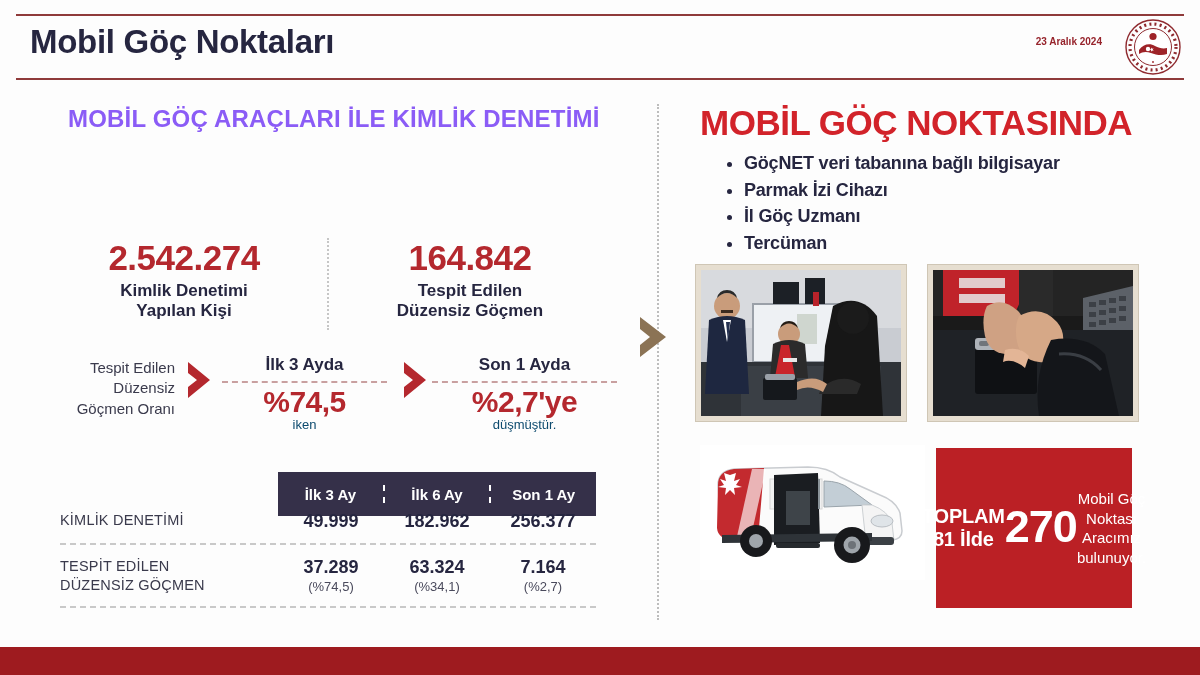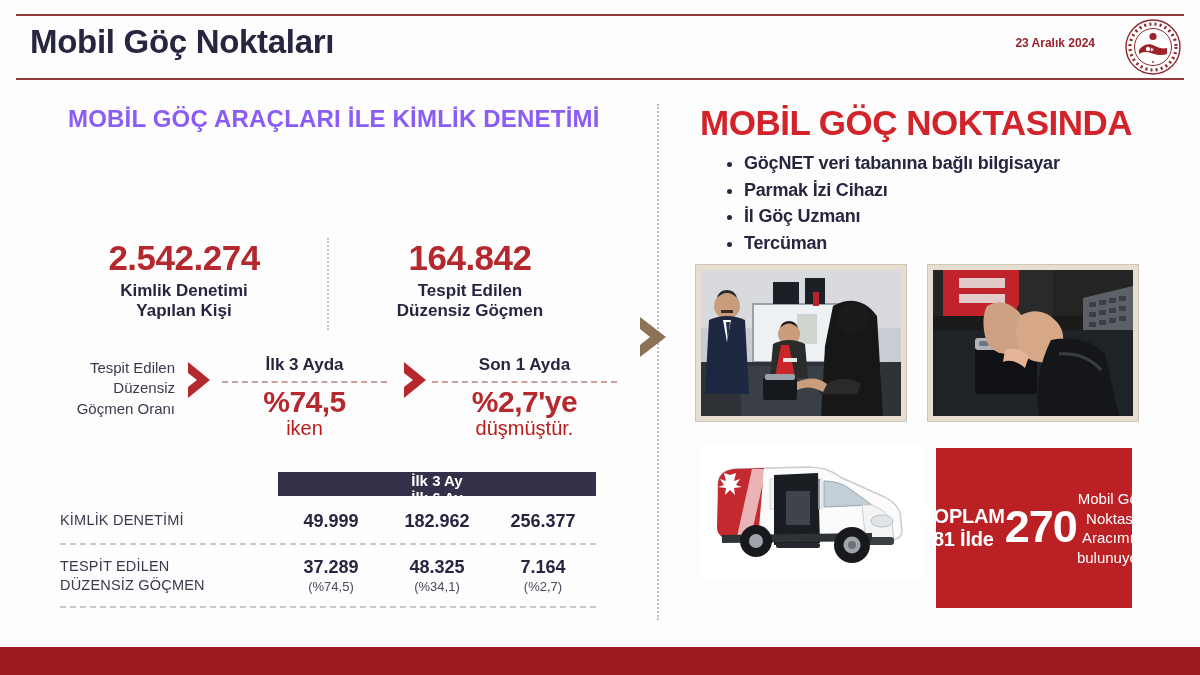--- a/index.html
+++ b/index.html
@@ -15,22 +15,22 @@
   
   .hdr-rule{position:absolute;left:16px;right:16px;height:2px;background:#8f3a3a;}
   .hdr-rule.top{top:14px;}
   .hdr-rule.bot{top:78px;}
   .page-title{
     position:absolute;left:30px;top:23px;
     font-size:33px;font-weight:bold;letter-spacing:-0.3px;
     color:#262640;
   }
   .hdr-date{
-    position:absolute;right:105px;top:36px;
-    font-size:12px;font-weight:bold;color:#96232b;
+    position:absolute;right:98px;top:36px;
+    font-size:10px;font-weight:bold;color:#96232b;
   }
   .seal{
     position:absolute;right:18px;top:18px;width:58px;height:58px;
   }
 
   
   .v-divider{
     position:absolute;left:657px;top:104px;width:0;height:516px;
     border-left:2px dotted #bdbdbd;
   }
@@ -63,28 +63,28 @@
     position:absolute;left:40px;top:358px;width:135px;
     text-align:right;font-size:15px;color:#3a3a4c;line-height:1.35;
   }
   .chev{position:absolute;width:30px;height:40px;}
   .chev-1{left:186px;top:360px;}
   .chev-2{left:402px;top:360px;}
   .rate-col{position:absolute;text-align:center;}
   .rate-col .top{font-size:17px;font-weight:bold;color:#262640;}
   .rate-col .dash{border-top:2px dashed #c9a0a0;margin:6px 0 2px;}
   .rate-col .big{font-size:30px;font-weight:bold;color:#b4282e;letter-spacing:-0.5px;}
-  .rate-col .sub{font-size:20px;color:#b91c1c;margin-top:-2px;}
+  .rate-col .sub{font-size:13px;color:#0c4a6e;margin-top:-2px;}
   .rate-1{left:222px;top:355px;width:165px;}
   .rate-2{left:432px;top:355px;width:185px;}
 
   
   .thead{
-    position:absolute;left:278px;top:472px;width:318px;height:24px;
-    background:#353049;display:flex;align-items:center;flex-direction:column;
+    position:absolute;left:278px;top:472px;width:318px;height:44px;
+    background:#353049;display:flex;align-items:center;
   }
   .thead .th{flex:1;text-align:center;color:#fff;font-size:15px;font-weight:bold;}
   .thead .tsep{width:0;height:18px;border-left:2px dashed #ffffff;}
   .trow{position:absolute;left:60px;width:536px;display:flex;align-items:flex-start;}
   .trow .rname{width:218px;font-size:14.5px;color:#3a3a4c;line-height:1.28;letter-spacing:0.2px;}
   .trow .cells{width:318px;display:flex;}
   .trow .cell{flex:1;text-align:center;}
   .trow .cell .v{font-size:18px;font-weight:bold;color:#262640;}
   .trow .cell .p{font-size:13px;color:#4a4a5c;margin-top:1px;}
   .trow-1{top:511px;}
@@ -229,21 +229,21 @@
     <div class="rname">
       <div>TESPİT EDİLEN</div>
       <div>DÜZENSİZ GÖÇMEN</div>
     </div>
     <div class="cells">
       <div class="cell">
         <div class="v">37.289</div>
         <div class="p">(%74,5)</div>
       </div>
       <div class="cell">
-        <div class="v">48.325</div>
+        <div class="v">63.324</div>
         <div class="p">(%34,1)</div>
       </div>
       <div class="cell">
         <div class="v">7.164</div>
         <div class="p">(%2,7)</div>
       </div>
     </div>
   </div>
 
   <div class="tline tline-2"></div>

